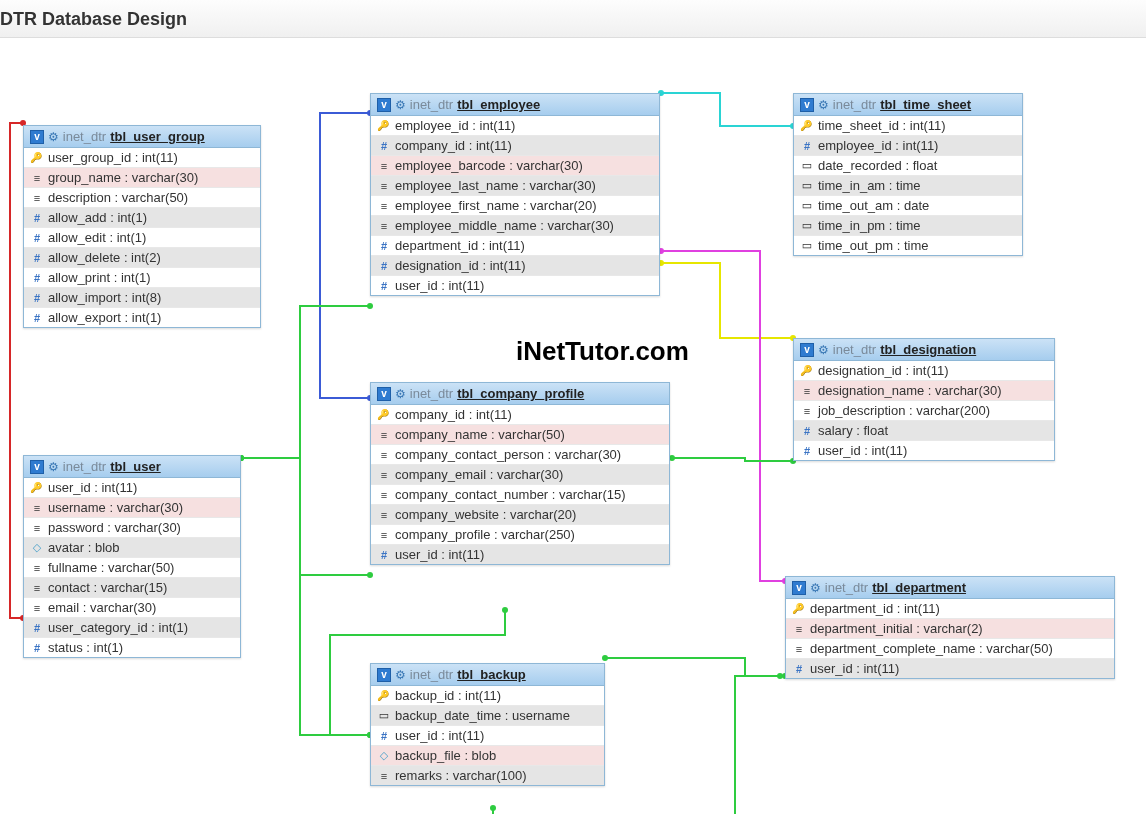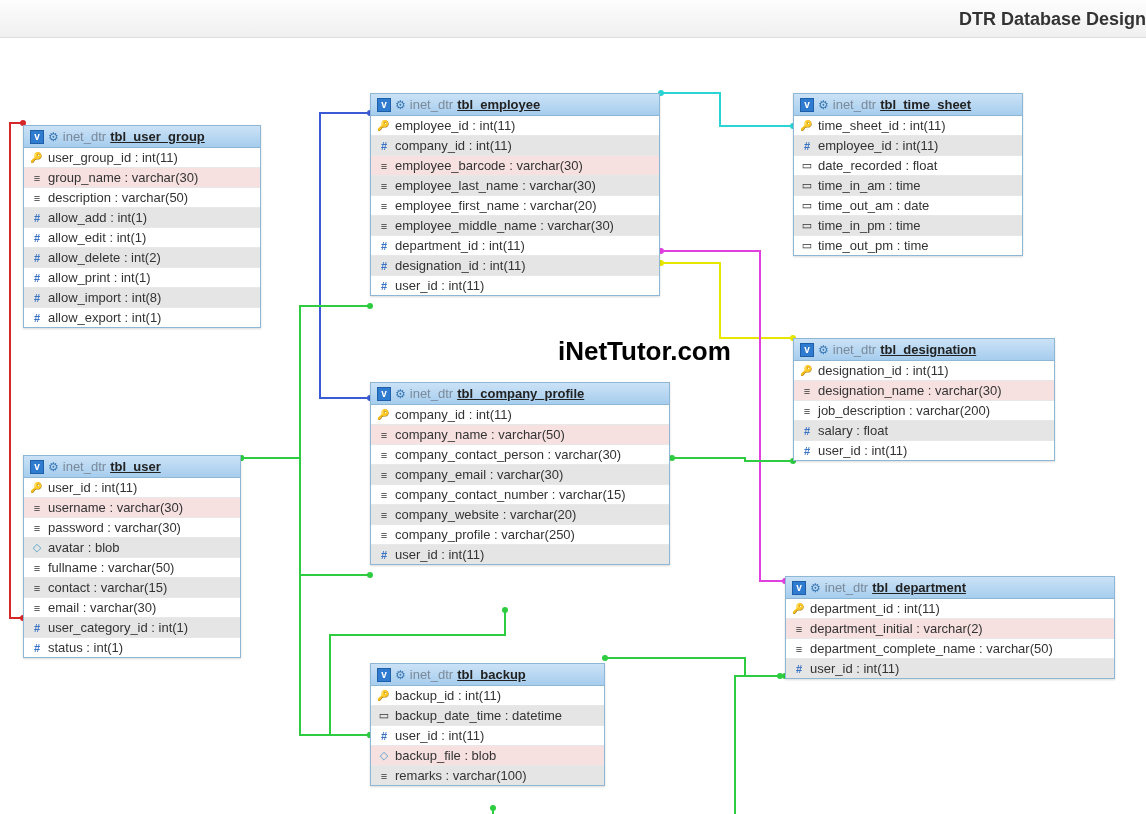--- a/index.html
+++ b/index.html
@@ -1,17 +1,17 @@
 <!DOCTYPE html>
 <html><head>
 <meta charset="utf-8">
 <style>
   * { box-sizing: border-box; }
   body { margin:0; font-family: Arial, sans-serif; font-size:13px; color:#333; background:#fff; }
-  .title-bar { width:100%; height:38px; line-height:38px; text-align:right; font-weight:bold; font-size:18px; background:linear-gradient(#fdfdfd,#f0f0f0); border-bottom:1px solid #ddd; }
+  .title-bar { width:100%; height:38px; line-height:38px; text-align:left; font-weight:bold; font-size:18px; background:linear-gradient(#fdfdfd,#f0f0f0); border-bottom:1px solid #ddd; }
   .canvas { position:absolute; left:0; top:38px; width:1146px; height:776px; }
   .table { position:absolute; border:1px solid #8eb7d6; background:#fff; box-shadow:0 1px 2px rgba(0,0,0,0.15); font-size:13px;}
   .thead { background:linear-gradient(#cbe2f6,#a6cdee); border-bottom:1px solid #8eb7d6; padding:3px 6px; display:flex; align-items:center; gap:4px; white-space:nowrap;}
   .thead .v { display:inline-flex; width:14px; height:14px; background:#2f7bd0; color:#fff; font-size:10px; font-weight:bold; align-items:center; justify-content:center; border:1px solid #1e5fa8;}
   .thead .gear { color:#3a78b5; font-size:12px;}
   .thead .db { color:#7a8a9a; font-weight:normal;}
   .thead .tname { font-weight:bold; color:#222; text-decoration:underline;}
   .row { display:flex; align-items:center; padding:2px 6px; border-bottom:1px solid #e8e8e8; white-space:nowrap;}
   .row:last-child{border-bottom:none;}
   .row .ico { width:14px; text-align:center; margin-right:4px; font-size:11px; }
@@ -58,21 +58,21 @@
       <polyline points="493,770 493,780 735,780 735,638 780,638" fill="none" stroke="#2ecc40" stroke-width="2"></polyline>
       <circle cx="493" cy="770" r="3" fill="#2ecc40"></circle>
       <circle cx="780" cy="638" r="3" fill="#2ecc40"></circle>
       <polyline points="672,420 745,420 745,423 793,423" fill="none" stroke="#2ecc40" stroke-width="2"></polyline>
       <circle cx="672" cy="420" r="3" fill="#2ecc40"></circle>
       <circle cx="793" cy="423" r="3" fill="#2ecc40"></circle>
       <polyline points="605,620 745,620 745,638 785,638" fill="none" stroke="#2ecc40" stroke-width="2"></polyline>
       <circle cx="605" cy="620" r="3" fill="#2ecc40"></circle>
       <circle cx="785" cy="638" r="3" fill="#2ecc40"></circle>
     </svg>
-  <div class="watermark" style="left:558px; top:298px;">iNetTutor.com</div>
+  <div class="watermark" style="left:516px; top:298px;">iNetTutor.com</div>
 <div class="table" style="left: 23px; top: 87px; width: 238px;">
       <div class="thead">
         <span class="v">v</span>
         <span class="gear">⚙</span>
         <span class="db">inet_dtr</span> 
         <span class="tname">tbl_user_group</span>
       </div>
       <div class="row stripe-odd">
         <span class="ico" style="font-size: 10px;">🔑</span>
         <span>user_group_id : int(11)</span>
@@ -244,21 +244,21 @@
         <span class="gear">⚙</span>
         <span class="db">inet_dtr</span> 
         <span class="tname">tbl_backup</span>
       </div>
       <div class="row stripe-odd">
         <span class="ico" style="font-size: 10px;">🔑</span>
         <span>backup_id : int(11)</span>
       </div>
       <div class="row stripe-even">
         <span class="ico">▭</span>
-        <span>backup_date_time : datetime</span>
+        <span>backup_date_time : username</span>
       </div>
       <div class="row stripe-odd">
         <span class="ico" style="color: rgb(59, 116, 196); font-weight: bold;">#</span>
         <span>user_id : int(11)</span>
       </div>
       <div class="row stripe-pink">
         <span class="ico" style="color: rgb(73, 160, 201);">◇</span>
         <span>backup_file : blob</span>
       </div>
       <div class="row stripe-even">

